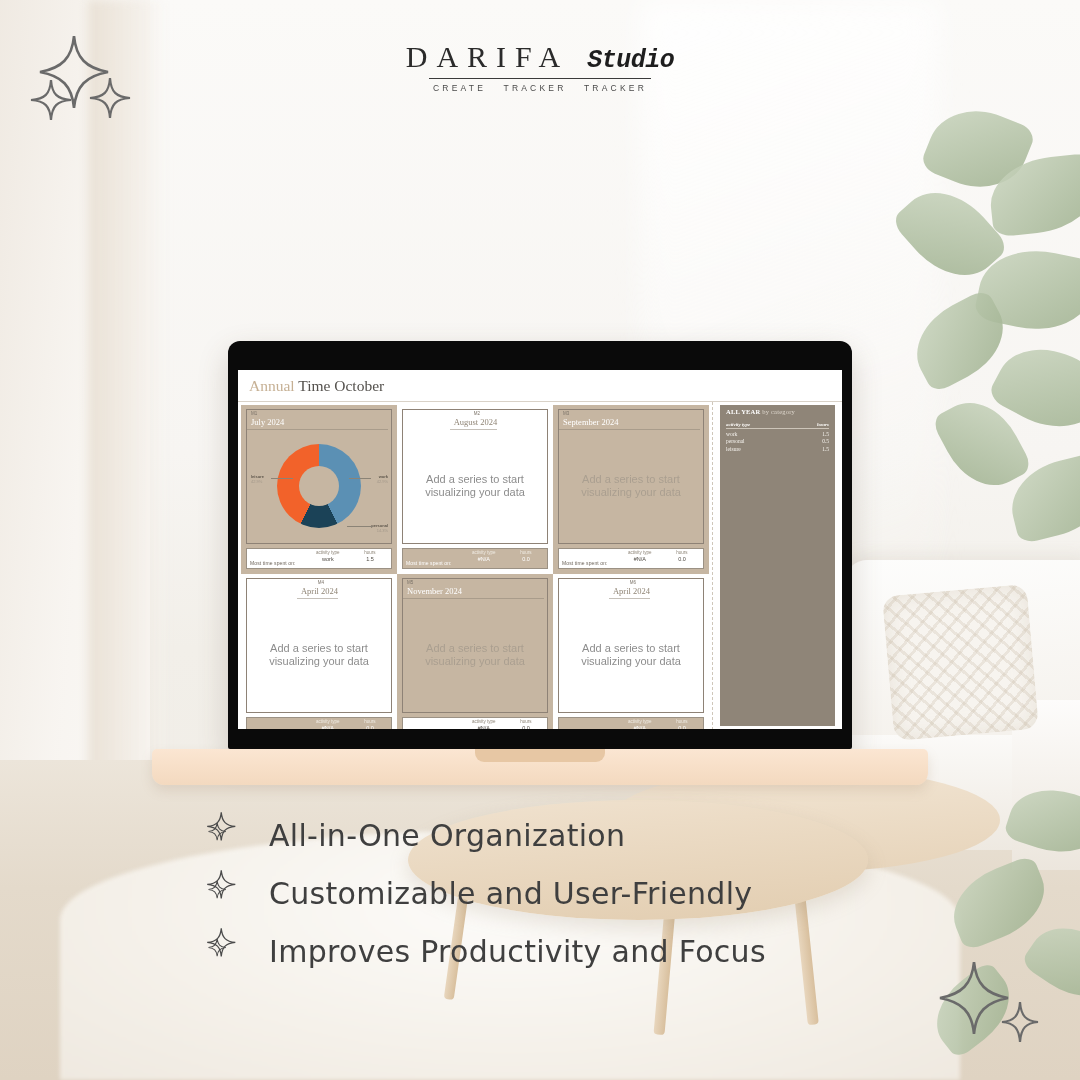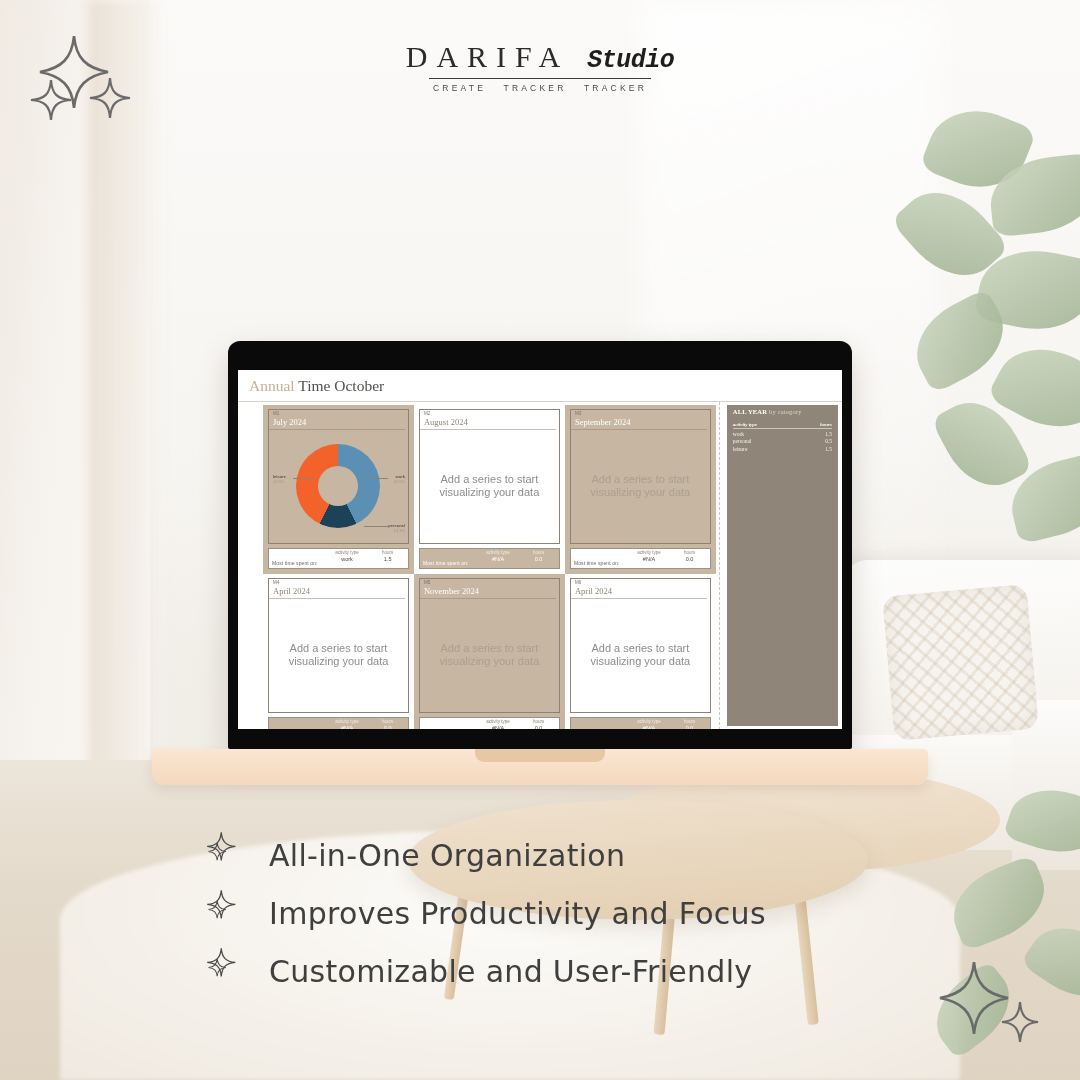--- a/index.html
+++ b/index.html
@@ -174,21 +174,21 @@
   }
   .sheet-title {
     padding: 7px 0 6px 11px;
     font-size: 15.5px;
     border-bottom: 1px solid #d9d2c8;
     white-space: nowrap;
   }
   .t-annual { color: #c6b094; }
   .t-rest { color: #54514d; }
 
-  .sheet-body { display: flex; height: 348px; padding-left: 22px; }
+  .sheet-body { display: flex; height: 348px; }
   .grid-area {
     width: 472px;
     display: grid;
     grid-template-columns: repeat(3, 1fr);
     grid-auto-rows: 169px;
     padding: 3px 1px 0 3px;
     gap: 0;
   }
   .divider-col {
     width: 5px;
@@ -207,21 +207,21 @@
   .mcard.white { background: #ffffff; }
 
   .chart-box {
     flex: 1;
     border: 1px solid #8e8276;
     position: relative;
     display: flex; flex-direction: column;
     overflow: hidden;
   }
   .mcard.tan .chart-box { background: #c6b6a2; }
-  .mcard.white .chart-box { background: #ffffff; }
+  .mcard.white .chart-box { background: #ffffff; align-items: center; }
 
   .m-index {
     font-size: 4.5px; color: #7b7368; padding: 2px 0 0 4px; line-height: 1;
     font-family: "Liberation Sans", sans-serif;
   }
   .m-name {
     font-size: 8.5px; padding: 0 0 2px 4px;
     border-bottom: 1px solid rgba(140,130,115,.5);
     margin: 0 3px 0 0;
   }
@@ -304,21 +304,21 @@
     font-family: "Liberation Serif", serif;
   }
   .sb-table th.r, .sb-table td.r { text-align: right; }
   .sb-table td {
     font-size: 5.5px; color: #f6f3ee; padding-top: 1.5px;
     font-family: "Liberation Serif", serif;
   }
 
   
   .features {
-    position: absolute; left: 205px; top: 832px;
+    position: absolute; left: 205px; top: 812px;
     display: flex; flex-direction: column; gap: 12px;
   }
   .feat-row { display: flex; align-items: center; gap: 22px; }
   .feat-text {
     font-family: "DejaVu Sans", sans-serif;
     font-size: 30px; color: #3f3f3f; letter-spacing: .3px;
   }
 </style>
 </head>
 <body>
@@ -583,22 +583,22 @@
   <path d="M17 3 C18 15 23 20 35 21 C23 22 18 27 17 39 C16 27 11 22 -1 21 C11 20 16 15 17 3 Z" fill="none" stroke="#4a4a4a" stroke-width="1.6" transform="translate(3,-2) scale(0.78)"></path>
   <path d="M28 22 C29 30 32 33 40 34 C32 35 29 38 28 46 C27 38 24 35 16 34 C24 33 27 30 28 22 Z" fill="none" stroke="#4a4a4a" stroke-width="1.4" transform="translate(-8,-5) scale(0.72)"></path>
 </svg></span>
                    <span class="feat-text">All-in-One Organization</span>
     </div>
     <div class="feat-row">
       <span><svg width="42" height="42" viewBox="0 0 42 42">
   <path d="M17 3 C18 15 23 20 35 21 C23 22 18 27 17 39 C16 27 11 22 -1 21 C11 20 16 15 17 3 Z" fill="none" stroke="#4a4a4a" stroke-width="1.6" transform="translate(3,-2) scale(0.78)"></path>
   <path d="M28 22 C29 30 32 33 40 34 C32 35 29 38 28 46 C27 38 24 35 16 34 C24 33 27 30 28 22 Z" fill="none" stroke="#4a4a4a" stroke-width="1.4" transform="translate(-8,-5) scale(0.72)"></path>
 </svg></span>
-                   <span class="feat-text">Improves Productivity and Focus</span>
+                   <span class="feat-text">Customizable and User-Friendly</span>
     </div>
     <div class="feat-row">
       <span><svg width="42" height="42" viewBox="0 0 42 42">
   <path d="M17 3 C18 15 23 20 35 21 C23 22 18 27 17 39 C16 27 11 22 -1 21 C11 20 16 15 17 3 Z" fill="none" stroke="#4a4a4a" stroke-width="1.6" transform="translate(3,-2) scale(0.78)"></path>
   <path d="M28 22 C29 30 32 33 40 34 C32 35 29 38 28 46 C27 38 24 35 16 34 C24 33 27 30 28 22 Z" fill="none" stroke="#4a4a4a" stroke-width="1.4" transform="translate(-8,-5) scale(0.72)"></path>
 </svg></span>
-                   <span class="feat-text">Customizable and User-Friendly</span>
+                   <span class="feat-text">Improves Productivity and Focus</span>
     </div>
   </div>
 
 </body></html>

